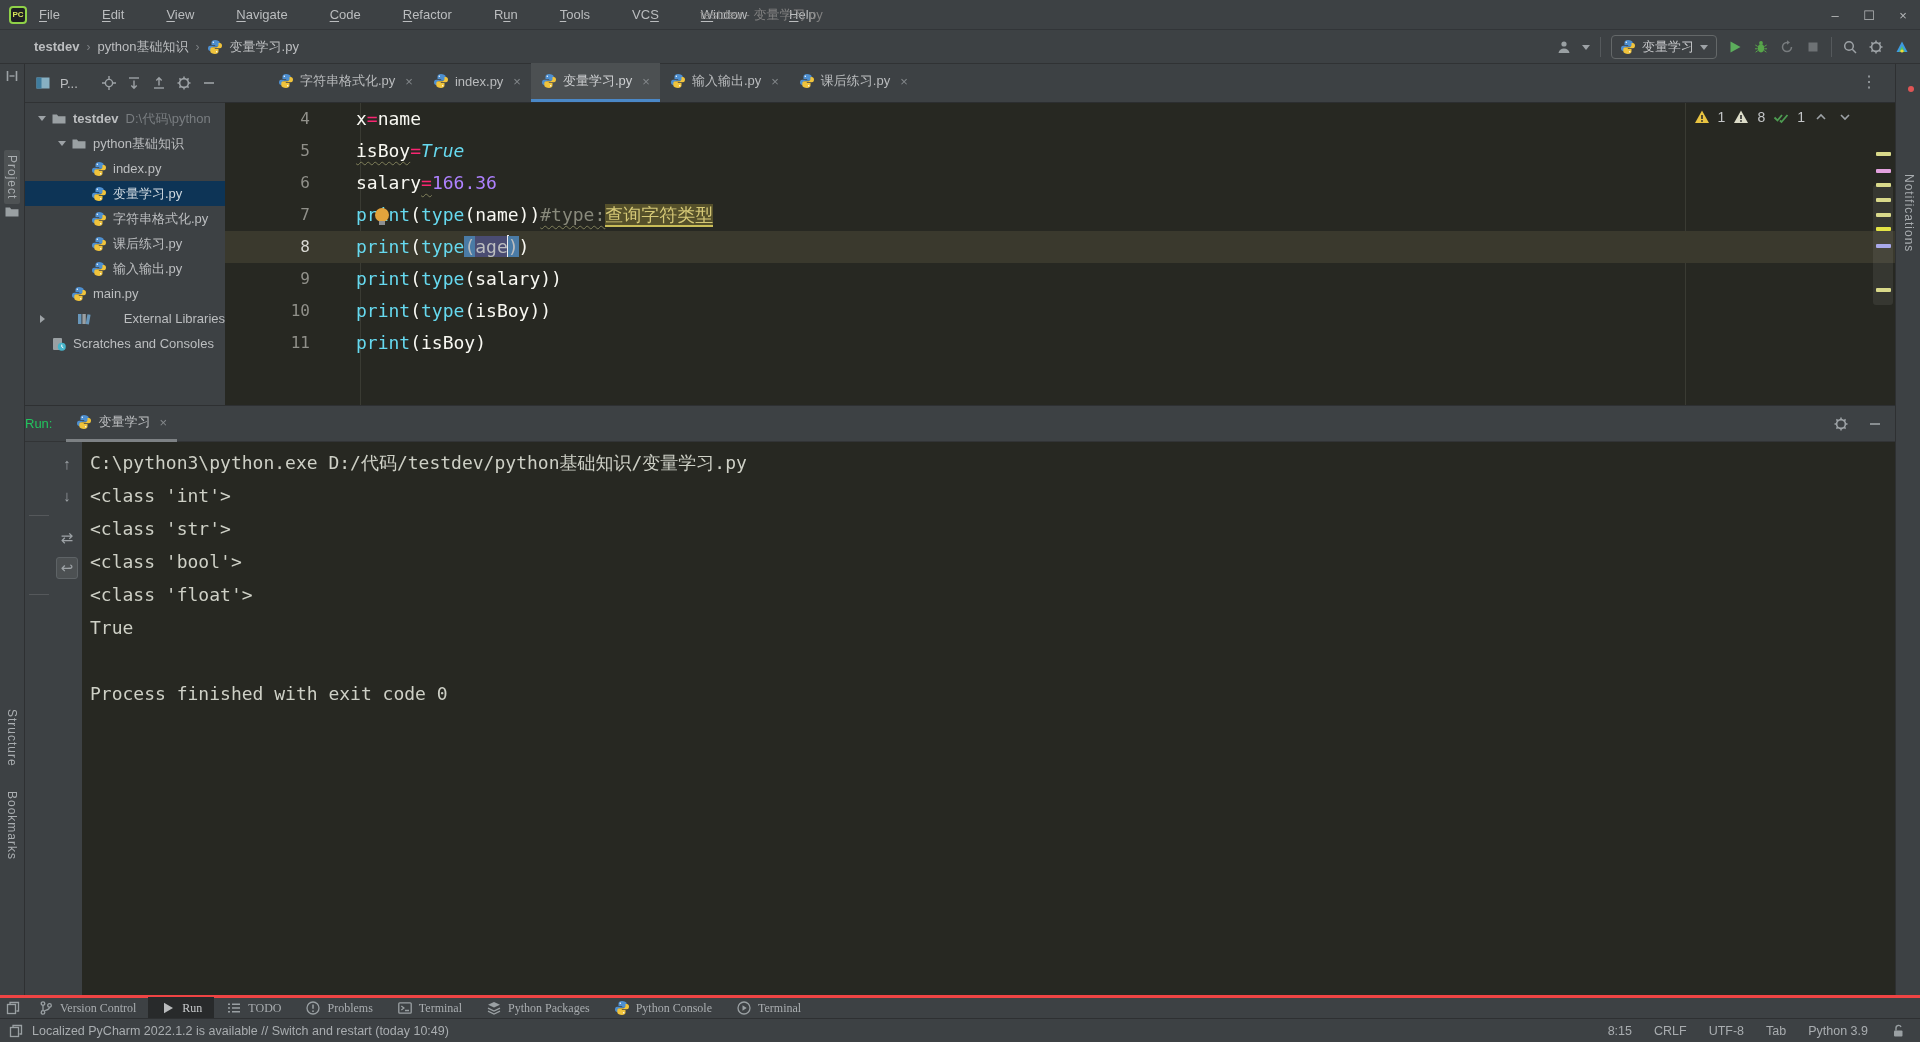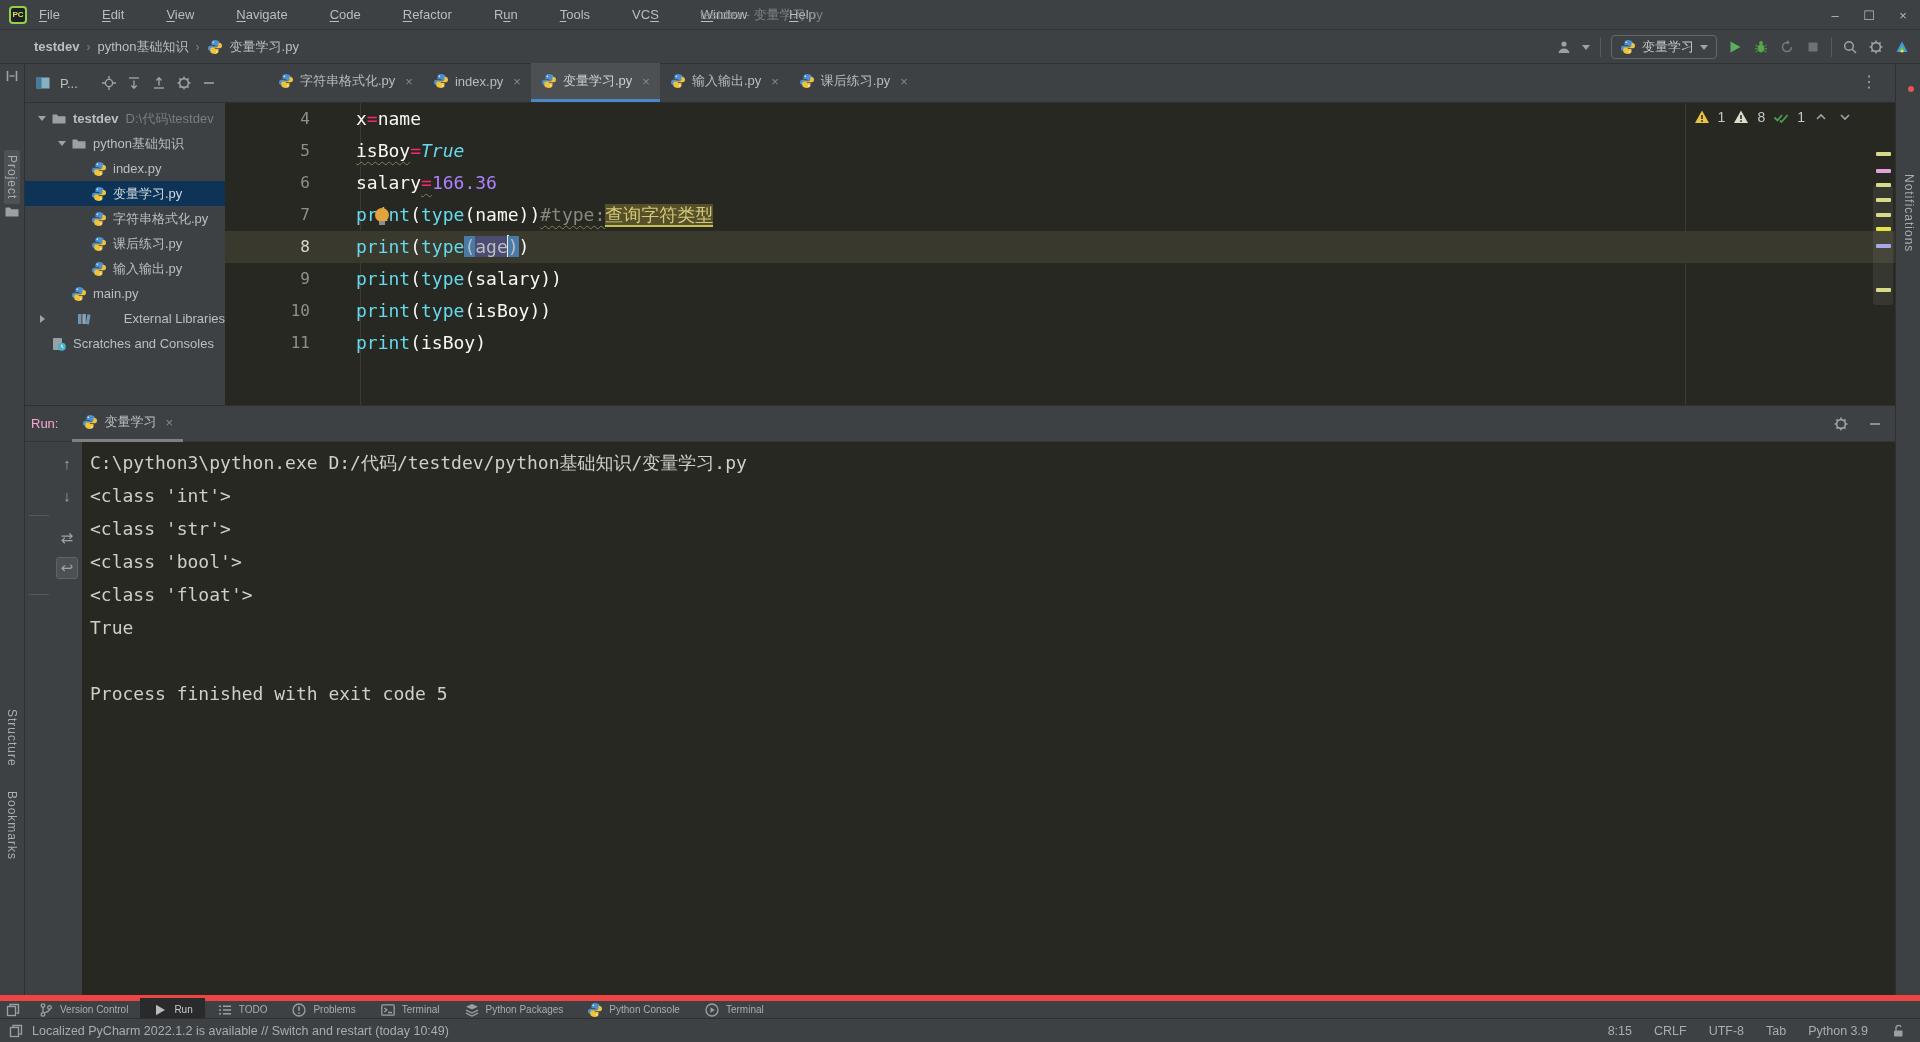--- a/index.html
+++ b/index.html
@@ -75,33 +75,33 @@
   .caret-bar { display:inline-block; width:2px; height:22px; background:#ececec; vertical-align:-4px; margin:0 -1px; }
   .bulb { position:absolute; left:150px; top:9px; width:14px; height:14px; background:#e2a33c; border-radius:50%; }
   .bulb:after { content:""; position:absolute; left:4px; top:13px; width:6px; height:4px; background:#8c8f92; }
   #inspections { position:absolute; right:42px; top:6px; display:flex; align-items:center; gap:8px; font-family:"Liberation Sans",sans-serif; font-size:14px; color:#c3c5c7; }
   #err-stripe { position:absolute; right:2px; top:0; width:20px; height:100%; }
   #scroll-thumb { position:absolute; right:0; top:82px; width:20px; height:120px; background:rgba(255,255,255,.07); border-radius:3px; }
   .stripe-mark { position:absolute; left:3px; width:15px; height:4px; border-radius:1px; }
 
   
   #run-header { left:25px; top:405px; width:1870px; height:37px; background:#3d4144; display:flex; align-items:center; border-top:1px solid #2e3032; border-bottom:1px solid #323436; }
-  #run-label { margin-left:6px; color:#f9a8d4; }
+  #run-label { color:#22c55e; }
   #run-tab { height:37px; display:flex; align-items:center; gap:6px; padding:0 10px; margin-left:14px; border-bottom:3px solid #7d8184; color:#bcbec0; }
   #run-tab .x { color:#85898c; margin-left:3px; }
   #run-header-right { position:absolute; right:12px; display:flex; gap:18px; align-items:center; }
   #run-toolbar { left:25px; top:442px; width:57px; height:553px; background:#3d4144; }
   .rt-ico { position:absolute; width:22px; height:22px; display:flex; align-items:center; justify-content:center; color:#9da2a6; font-size:15px; }
   .rt-ico.sel { background:#4c5052; border:1px solid #5e6366; border-radius:3px; }
   .rt-div { position:absolute; height:1px; background:#55585b; width:20px; }
   #console { left:82px; top:442px; width:1813px; height:553px; background:#272822; font-family:"DejaVu Sans Mono","Liberation Mono",monospace; font-size:18px; color:#ced0c6; padding:4px 0 0 8px; }
   .con-line { height:33px; line-height:33px; white-space:pre; }
 
   
-  #bottom-toolbar { left:0; top:995px; width:1920px; height:23px; background:#3d4144; border-top:6px solid #ef4444; display:flex; align-items:center; font-size:10px; color:#a9adb0; }
+  #bottom-toolbar { left:0; top:995px; width:1920px; height:23px; background:#3d4144; border-top:3px solid #ef4444; display:flex; align-items:center; font-size:12px; color:#a9adb0;font-family:Liberation Serif, serif; }
   #tw-switcher { width:26px; display:flex; justify-content:center; }
   .bt-item { display:flex; align-items:center; gap:6px; height:23px; padding:0 12px; }
   .bt-item.active { background:#282a2b; color:#c9cbcd; }
   #statusbar { left:0; top:1018px; width:1920px; height:24px; background:#3d4144; border-top:1px solid #2e3032; display:flex; align-items:center; font-size:12.5px; color:#a9adb0; }
   #status-msg { margin-left:8px; display:flex; align-items:center; gap:8px; }
   #status-right { position:absolute; right:14px; display:flex; align-items:center; gap:22px; }
 
   .bell-dot { position:absolute; right:3px; top:0; width:6px; height:6px; border-radius:50%; background:#e05555; }
 </style>
 </head>
@@ -280,21 +280,21 @@
     <div class="tree-row" style="padding-left: 8px;">
       <span class="tw-chev">
         <span class="c-down"></span>
       </span>
       <span class="ico">
         <svg width="16" height="16" viewBox="0 0 16 16">
           <path d="M1.5 3.5h4.4l1.4 1.8h7.2v7.2H1.5z" fill="#9aa0a3"></path>
         </svg>
       </span>
       <span class="lbl bold">testdev</span>
-      <span class="path">D:\代码\testdev</span>
+      <span class="path">D:\代码\python</span>
     </div>
     <div class="tree-row" style="padding-left: 28px;">
       <span class="tw-chev">
         <span class="c-down"></span>
       </span>
       <span class="ico">
         <svg width="16" height="16" viewBox="0 0 16 16">
           <path d="M1.5 3.5h4.4l1.4 1.8h7.2v7.2H1.5z" fill="#9aa0a3"></path>
         </svg>
       </span>
@@ -568,21 +568,21 @@
   <span class="rt-ico" style="left:31px;top:174px;"></span>
 </div>
 <div class="abs" id="console">
     <div class="con-line">C:\python3\python.exe D:/代码/testdev/python基础知识/变量学习.py</div>
     <div class="con-line">&lt;class 'int'&gt;</div>
     <div class="con-line">&lt;class 'str'&gt;</div>
     <div class="con-line">&lt;class 'bool'&gt;</div>
     <div class="con-line">&lt;class 'float'&gt;</div>
     <div class="con-line">True</div>
     <div class="con-line"></div>
-    <div class="con-line">Process finished with exit code 5</div>
+    <div class="con-line">Process finished with exit code 0</div>
   </div>
 
 <div class="abs" id="bottom-toolbar">
   <span id="tw-switcher" class="ico">
       <svg width="16" height="16" viewBox="0 0 16 16">
         <rect x="2.5" y="4.5" width="8" height="9" stroke="#9aa0a3" fill="none" stroke-width="1.3"></rect>
         <path d="M5 4.5V2.5h8.5V11h-2" stroke="#9aa0a3" fill="none" stroke-width="1.3"></path>
       </svg>
     </span>
 <div class="bt-item">

